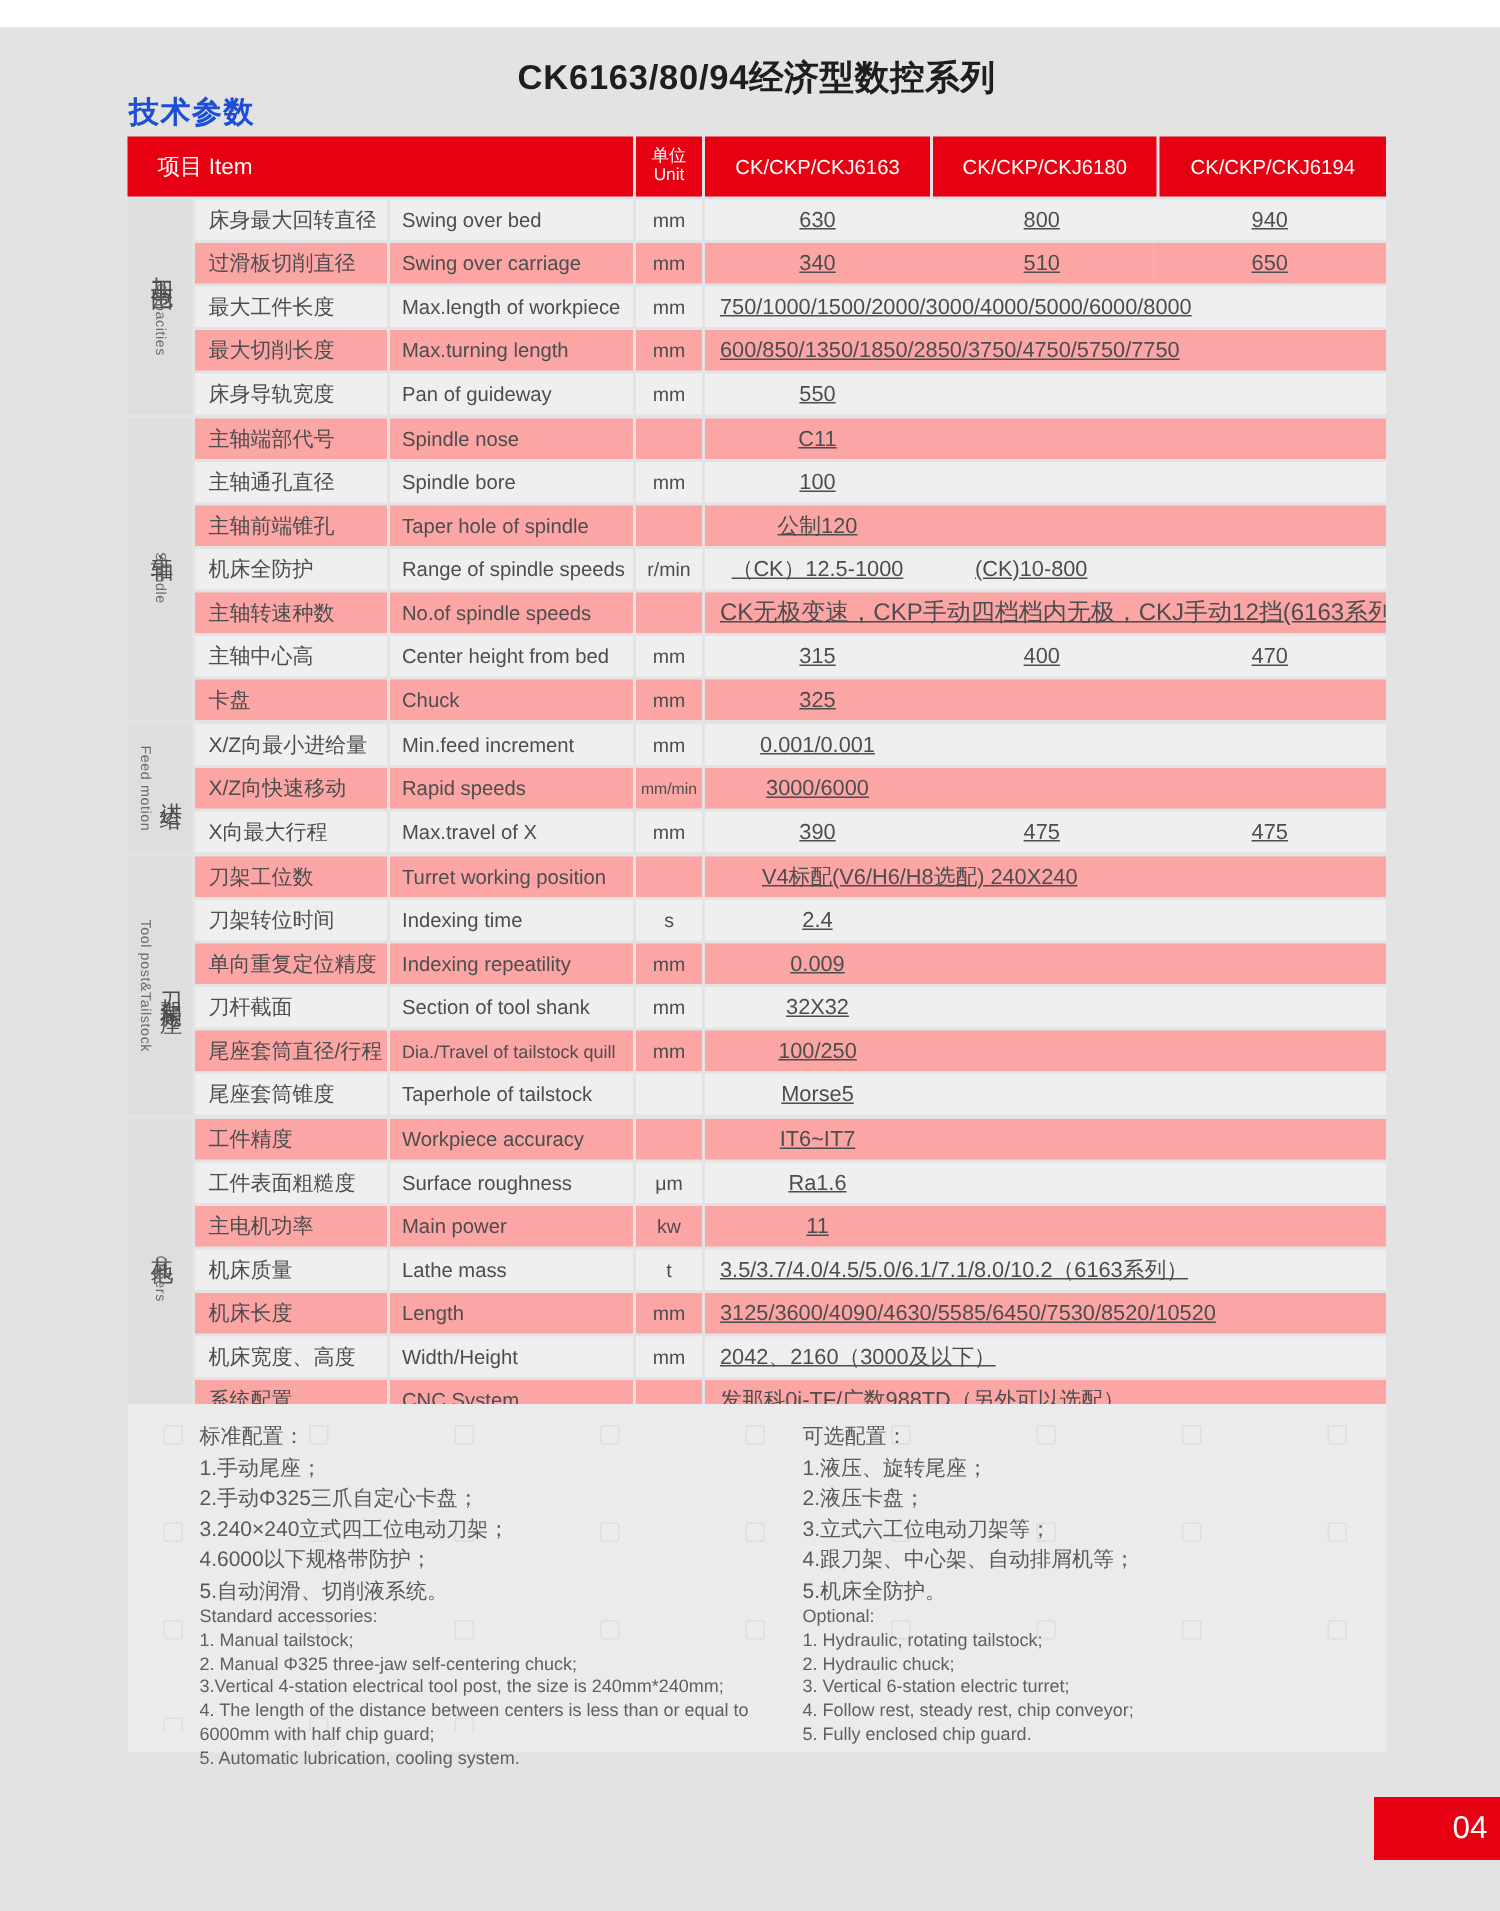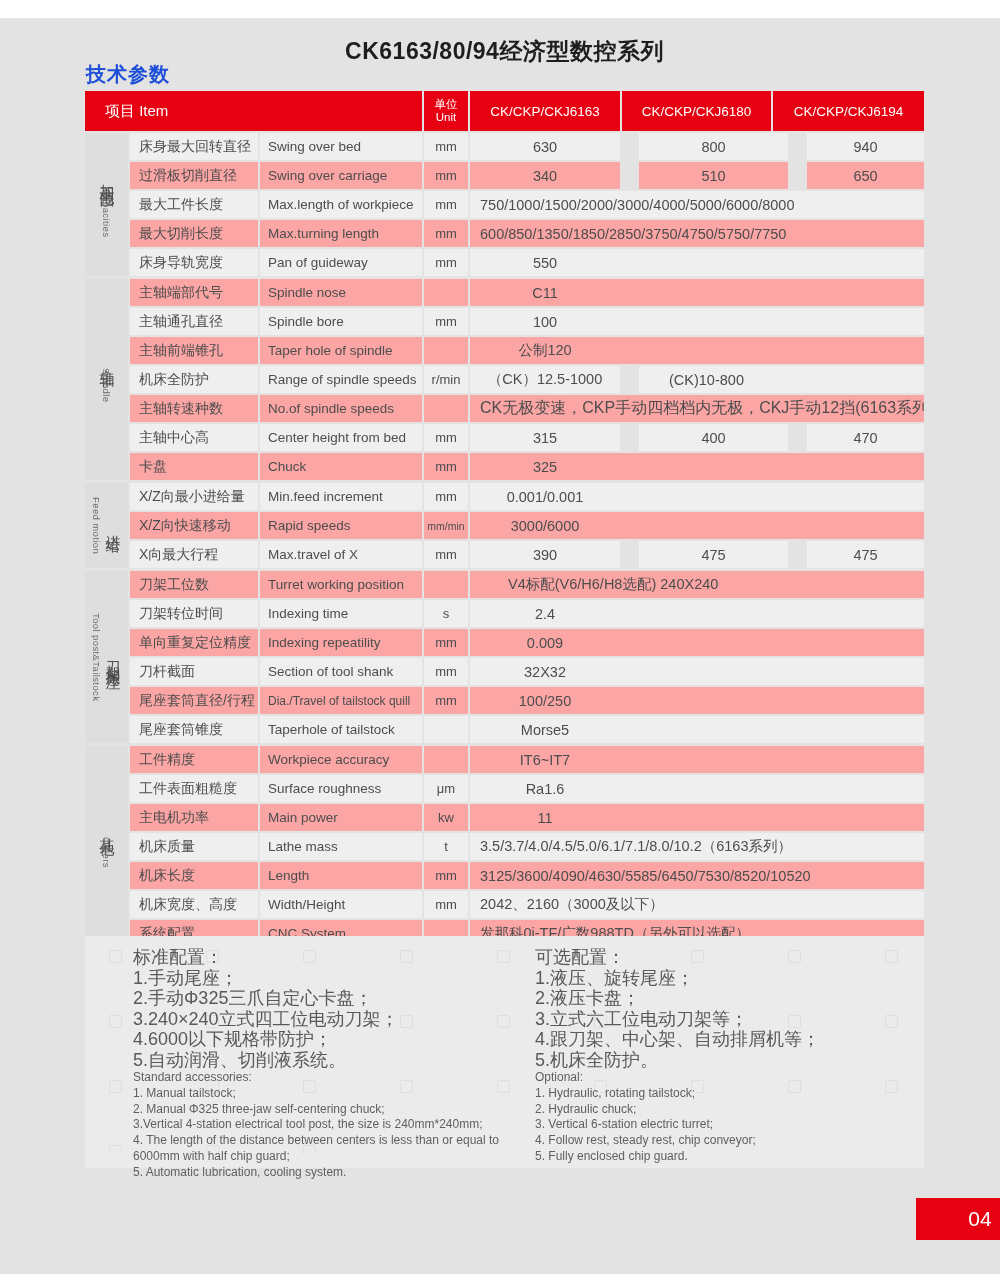--- a/index.html
+++ b/index.html
@@ -32,21 +32,21 @@
   .cat .en { writing-mode:vertical-rl; font-size:9.5px; color:#6b6b6b; letter-spacing:.4px; }
   .rows { display:flex; flex-direction:column; gap:2px; }
   .row { display:grid; grid-template-columns:128px 162px 44px 1fr; gap:2px; height:27px; }
   .cell { display:flex; align-items:center; overflow:hidden; white-space:nowrap; }
   .lt { background:#efefef; }
   .dk { background:#fca5a5; }
   .c-zh { padding-left:9px; font-size:14px; }
   .c-en { padding-left:8px; font-size:13.5px; }
   .c-en.en-sm { font-size:12px; }
   .c-unit { justify-content:center; padding:0; font-size:13px; }
-  .vals { display:grid; gap:19px; }
+  .vals { display:grid; gap:0;text-decoration:underline; }
   .vals.three { grid-template-columns:150px 149px 1fr; }
   .vals.speed { grid-template-columns:150px 1fr; }
   .vals.span { grid-template-columns:1fr; }
   .vc { display:flex; align-items:center; justify-content:center; font-size:14.5px; overflow:hidden; white-space:nowrap; }
   .vc.vspan { justify-content:flex-start; }
   .in-c1 { width:150px; text-align:center; }
   .pl { padding-left:10px; }
   .pl-lg { padding-left:38px; }
   .pl-sp { padding-left:30px; justify-content:flex-start; }
   .small { font-size:16px; }
@@ -55,21 +55,21 @@
   .panel {
     position:absolute; left:85px; top:936px; width:839px; height:232px;
     background:#ebebeb; box-sizing:border-box; padding:11px 0 0 48px;
   }
   .wm-grid { position:absolute; inset:14px 24px; display:flex; flex-wrap:wrap; gap:52px 84px;
     overflow:hidden; pointer-events:none; }
   .wm-grid i { width:11px; height:11px; border:1.5px solid rgba(110,110,110,.10); border-radius:2px; }
   .cols { display:flex; position:relative; }
   .col-l { width:402px; }
   .col-r { flex:1; }
-  .list-zh { font-size:18px; line-height:20.5px; color:#595959; }
+  .list-zh { font-size:14px; line-height:20.5px; color:#595959; }
   .list-en { font-size:12px; line-height:15.8px; color:#606060; margin-top:0; width:385px; }
   
   .pageno {
     position:absolute; left:916px; top:1198px; width:40px; height:42px;
     background:#e60012; color:#fff; font-size:21px;
     display:flex; align-items:center; justify-content:center;padding-left:44px;
   }
 </style>
 </head>
 <body>

